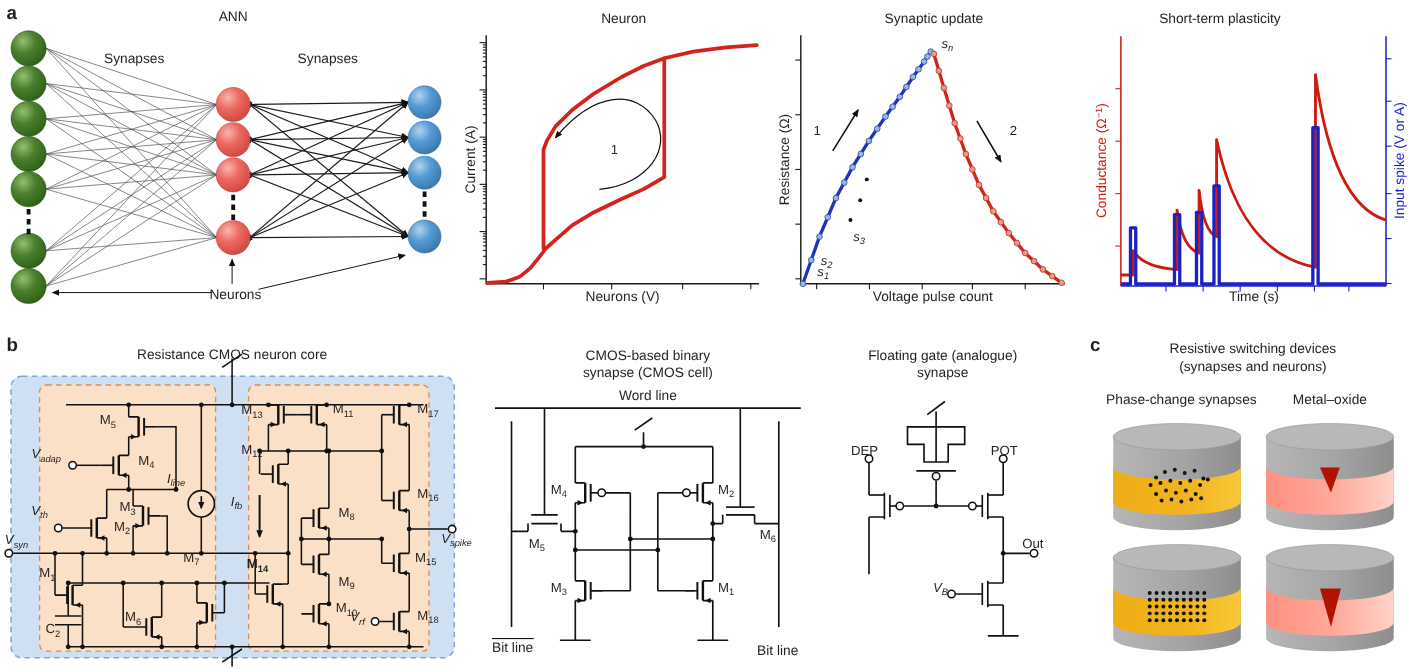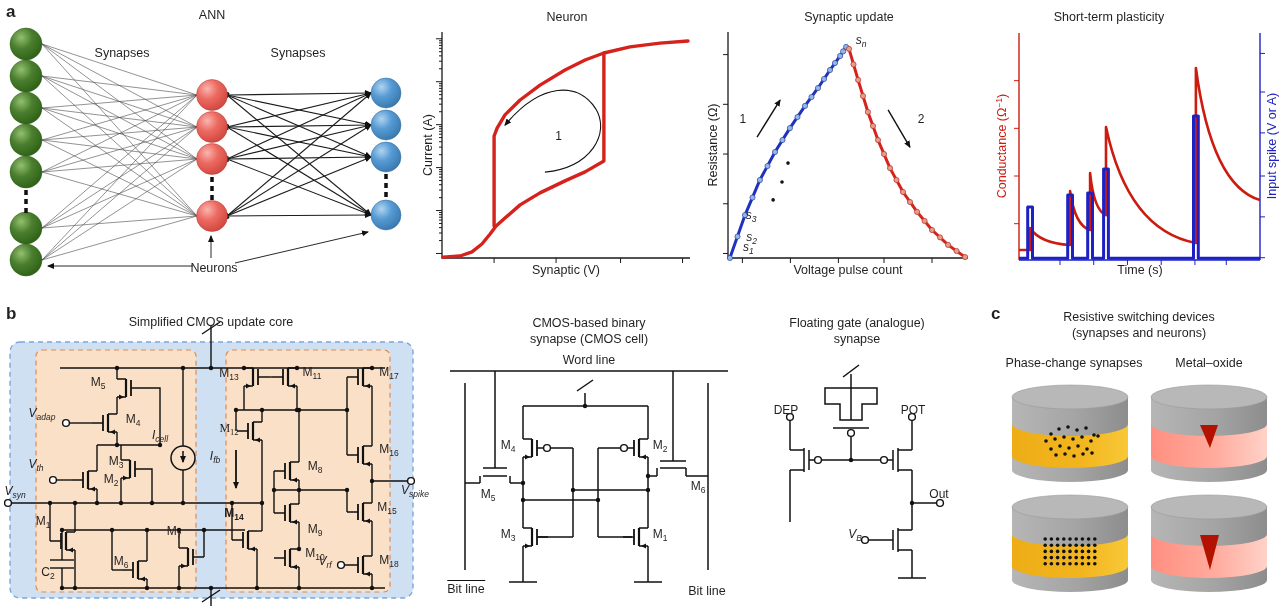--- a/index.html
+++ b/index.html
@@ -756,71 +756,71 @@
   <div class="pl" style="left:6px;top:304px">b</div>
   <div class="pl" style="left:991px;top:304px">c</div>
 
   <div class="t" style="left:212px;top:8px">ANN</div>
   <div class="t" style="left:122px;top:46px">Synapses</div>
   <div class="t" style="left:298px;top:46px">Synapses</div>
   <div class="t" style="left:214px;top:261px">Neurons</div>
 
   <div class="t" style="left:567px;top:10px">Neuron</div>
   <div class="rot" style="left:428px;top:145px">Current (A)</div>
-  <div class="t" style="left:566px;top:263px">Synaptic (V)</div>
+  <div class="t" style="left:566px;top:263px">Neurons (V)</div>
 
   <div class="t" style="left:849px;top:10px">Synaptic update</div>
   <div class="rot" style="left:713px;top:145px">Resistance (Ω)</div>
   <div class="t" style="left:848px;top:263px">Voltage pulse count</div>
 
   <div class="t" style="left:1109px;top:10px">Short-term plasticity</div>
   <div class="rot red" style="left:1001px;top:146px"><span>Conductance (Ω</span><span class="sup">−1</span><span>)</span></div>
   <div class="rot blue" style="left:1272px;top:146px">Input spike (V or A)</div>
   <div class="t" style="left:1140px;top:263px">Time (s)</div>
 
-  <div class="t" style="left:211px;top:315px">Simplified CMOS update core</div>
+  <div class="t" style="left:211px;top:315px">Resistance CMOS neuron core</div>
   <div class="t" style="left:589px;top:316px">CMOS-based binary</div>
   <div class="t" style="left:589px;top:332px">synapse (CMOS cell)</div>
   <div class="t" style="left:589px;top:353px">Word line</div>
   <div class="t" style="left:466px;top:582px"><span class="ovl">Bit line</span></div>
   <div class="t" style="left:707px;top:584px">Bit line</div>
   <div class="t" style="left:857px;top:316px">Floating gate (analogue)</div>
   <div class="t" style="left:857px;top:332px">synapse</div>
 
   <div class="t" style="left:1139px;top:310px">Resistive switching devices</div>
   <div class="t" style="left:1139px;top:326px">(synapses and neurons)</div>
   <div class="t" style="left:1074px;top:356px">Phase-change synapses</div>
   <div class="t" style="left:1209px;top:356px">Metal–oxide</div>
 <span class="ann " style="left: 558.56px; top: 135.96px;"><span>1</span></span>
     <span class="ann " style="left: 742.88px; top: 119.01px;"><span>1</span></span>
     <span class="ann " style="left: 921.2px; top: 119.01px;"><span>2</span></span>
     <span class="ann " style="left: 748.4px; top: 247.83px;"><span class="it">s</span><span class="sub it">1</span></span>
     <span class="ann " style="left: 751.52px; top: 238px;"><span class="it">s</span><span class="sub it">2</span></span>
-    <span class="ann " style="left: 751px; top: 216.19px;"><span class="it">s</span><span class="sub it">3</span></span>
+    <span class="ann " style="left: 781px; top: 216.19px;"><span class="it">s</span><span class="sub it">3</span></span>
     <span class="ann " style="left: 861.2px; top: 41.04px;"><span class="it">s</span><span class="sub it">n</span></span>
     <span class="ann " style="left: 42px; top: 414px; transform: translate(-50%, -50%);"><span class="it">V</span><span class="sub it">adap</span></span>
     <span class="ann " style="left: 36px; top: 465px; transform: translate(-50%, -50%);"><span class="it">V</span><span class="sub it">th</span></span>
     <span class="ann " style="left: 15px; top: 492px; transform: translate(-50%, -50%);"><span class="it">V</span><span class="sub it">syn</span></span>
-    <span class="ann " style="left: 160px; top: 436px; transform: translate(-50%, -50%);"><span class="it">I</span><span class="sub it">cell</span></span>
+    <span class="ann " style="left: 160px; top: 436px; transform: translate(-50%, -50%);"><span class="it">I</span><span class="sub it">line</span></span>
     <span class="ann " style="left: 215px; top: 457px; transform: translate(-50%, -50%);"><span class="it">I</span><span class="sub it">fb</span></span>
     <span class="ann " style="left: 415px; top: 491px; transform: translate(-50%, -50%);"><span class="it">V</span><span class="sub it">spike</span></span>
     <span class="ann " style="left: 325px; top: 562px; transform: translate(-50%, -50%);"><span class="it">V</span><span class="sub it">rf</span></span>
     <span class="ann " style="left: 48px; top: 573px; transform: translate(-50%, -50%);"><span>C</span><span class="sub">2</span></span>
     <span class="ann " style="left: 43px; top: 522px; transform: translate(-50%, -50%);"><span>M</span><span class="sub">1</span></span>
     <span class="ann " style="left: 111px; top: 480px; transform: translate(-50%, -50%);"><span>M</span><span class="sub">2</span></span>
     <span class="ann " style="left: 116px; top: 462px; transform: translate(-50%, -50%);"><span>M</span><span class="sub">3</span></span>
     <span class="ann " style="left: 133px; top: 420px; transform: translate(-50%, -50%);"><span>M</span><span class="sub">4</span></span>
     <span class="ann " style="left: 98px; top: 383px; transform: translate(-50%, -50%);"><span>M</span><span class="sub">5</span></span>
     <span class="ann " style="left: 121px; top: 562px; transform: translate(-50%, -50%);"><span>M</span><span class="sub">6</span></span>
-    <span class="ann " style="left: 174px; top: 532px; transform: translate(-50%, -50%);"><span>M</span><span class="sub">7</span></span>
+    <span class="ann " style="left: 174px; top: 508px; transform: translate(-50%, -50%);"><span>M</span><span class="sub">7</span></span>
     <span class="ann " style="left: 315px; top: 467px; transform: translate(-50%, -50%);"><span>M</span><span class="sub">8</span></span>
     <span class="ann " style="left: 315px; top: 530px; transform: translate(-50%, -50%);"><span>M</span><span class="sub">9</span></span>
     <span class="ann " style="left: 315px; top: 554px; transform: translate(-50%, -50%);"><span>M</span><span class="sub">10</span></span>
     <span class="ann " style="left: 312px; top: 373px; transform: translate(-50%, -50%);"><span>M</span><span class="sub">11</span></span>
-    <span class="ann " style="left: 229px; top: 429px; transform: translate(-50%, -50%); font-family: Liberation Serif, serif;"><span>M</span><span class="sub">12</span></span>
+    <span class="ann " style="left: 229px; top: 410px; transform: translate(-50%, -50%);"><span>M</span><span class="sub">12</span></span>
     <span class="ann " style="left: 229px; top: 374px; transform: translate(-50%, -50%);"><span>M</span><span class="sub">13</span></span>
     <span class="ann " style="left: 234px; top: 514px; transform: translate(-50%, -50%); font-weight: bold;"><span>M</span><span class="sub">14</span></span>
     <span class="ann " style="left: 387px; top: 508px; transform: translate(-50%, -50%);"><span>M</span><span class="sub">15</span></span>
     <span class="ann " style="left: 389px; top: 450px; transform: translate(-50%, -50%);"><span>M</span><span class="sub">16</span></span>
     <span class="ann " style="left: 389px; top: 373px; transform: translate(-50%, -50%); text-align: right;"><span>M</span><span class="sub">17</span></span>
     <span class="ann " style="left: 389px; top: 561px; transform: translate(-50%, -50%);"><span>M</span><span class="sub">18</span></span>
     <span class="ann " style="left: 660px; top: 535px; transform: translate(-50%, -50%);"><span>M</span><span class="sub">1</span></span>
     <span class="ann " style="left: 660px; top: 446px; transform: translate(-50%, -50%);"><span>M</span><span class="sub">2</span></span>
     <span class="ann " style="left: 508px; top: 535px; transform: translate(-50%, -50%);"><span>M</span><span class="sub">3</span></span>
     <span class="ann " style="left: 508px; top: 446px; transform: translate(-50%, -50%);"><span>M</span><span class="sub">4</span></span>

